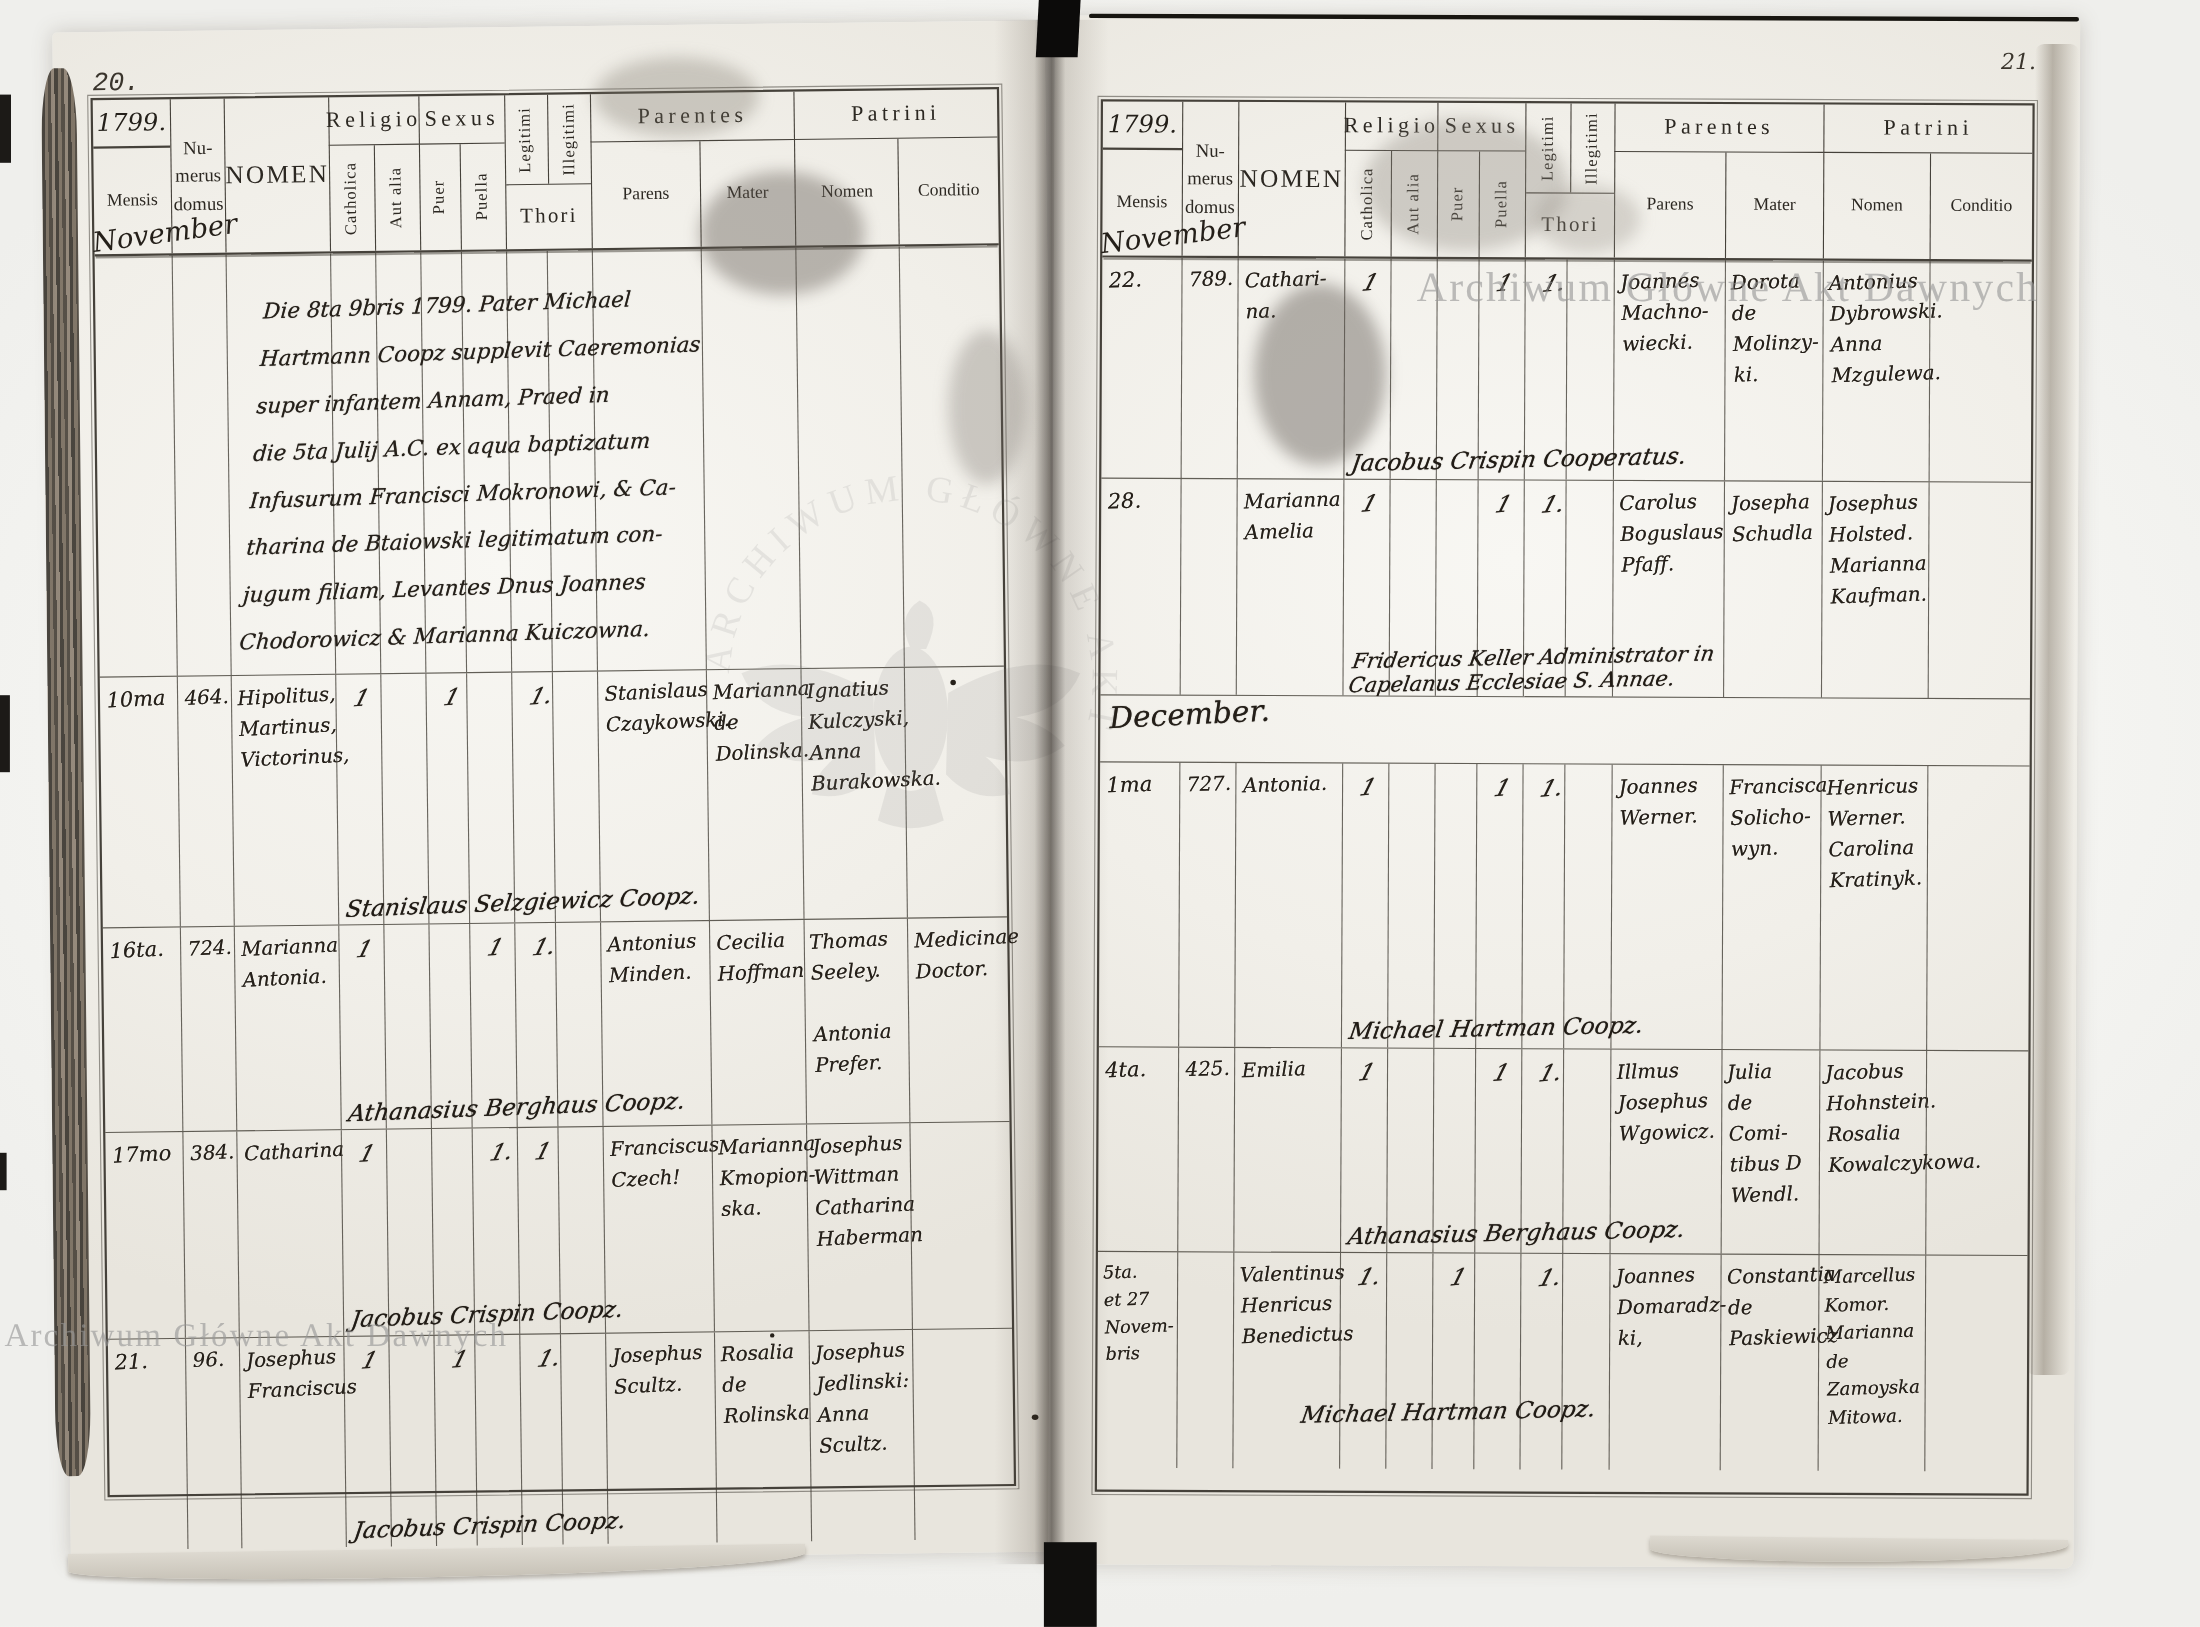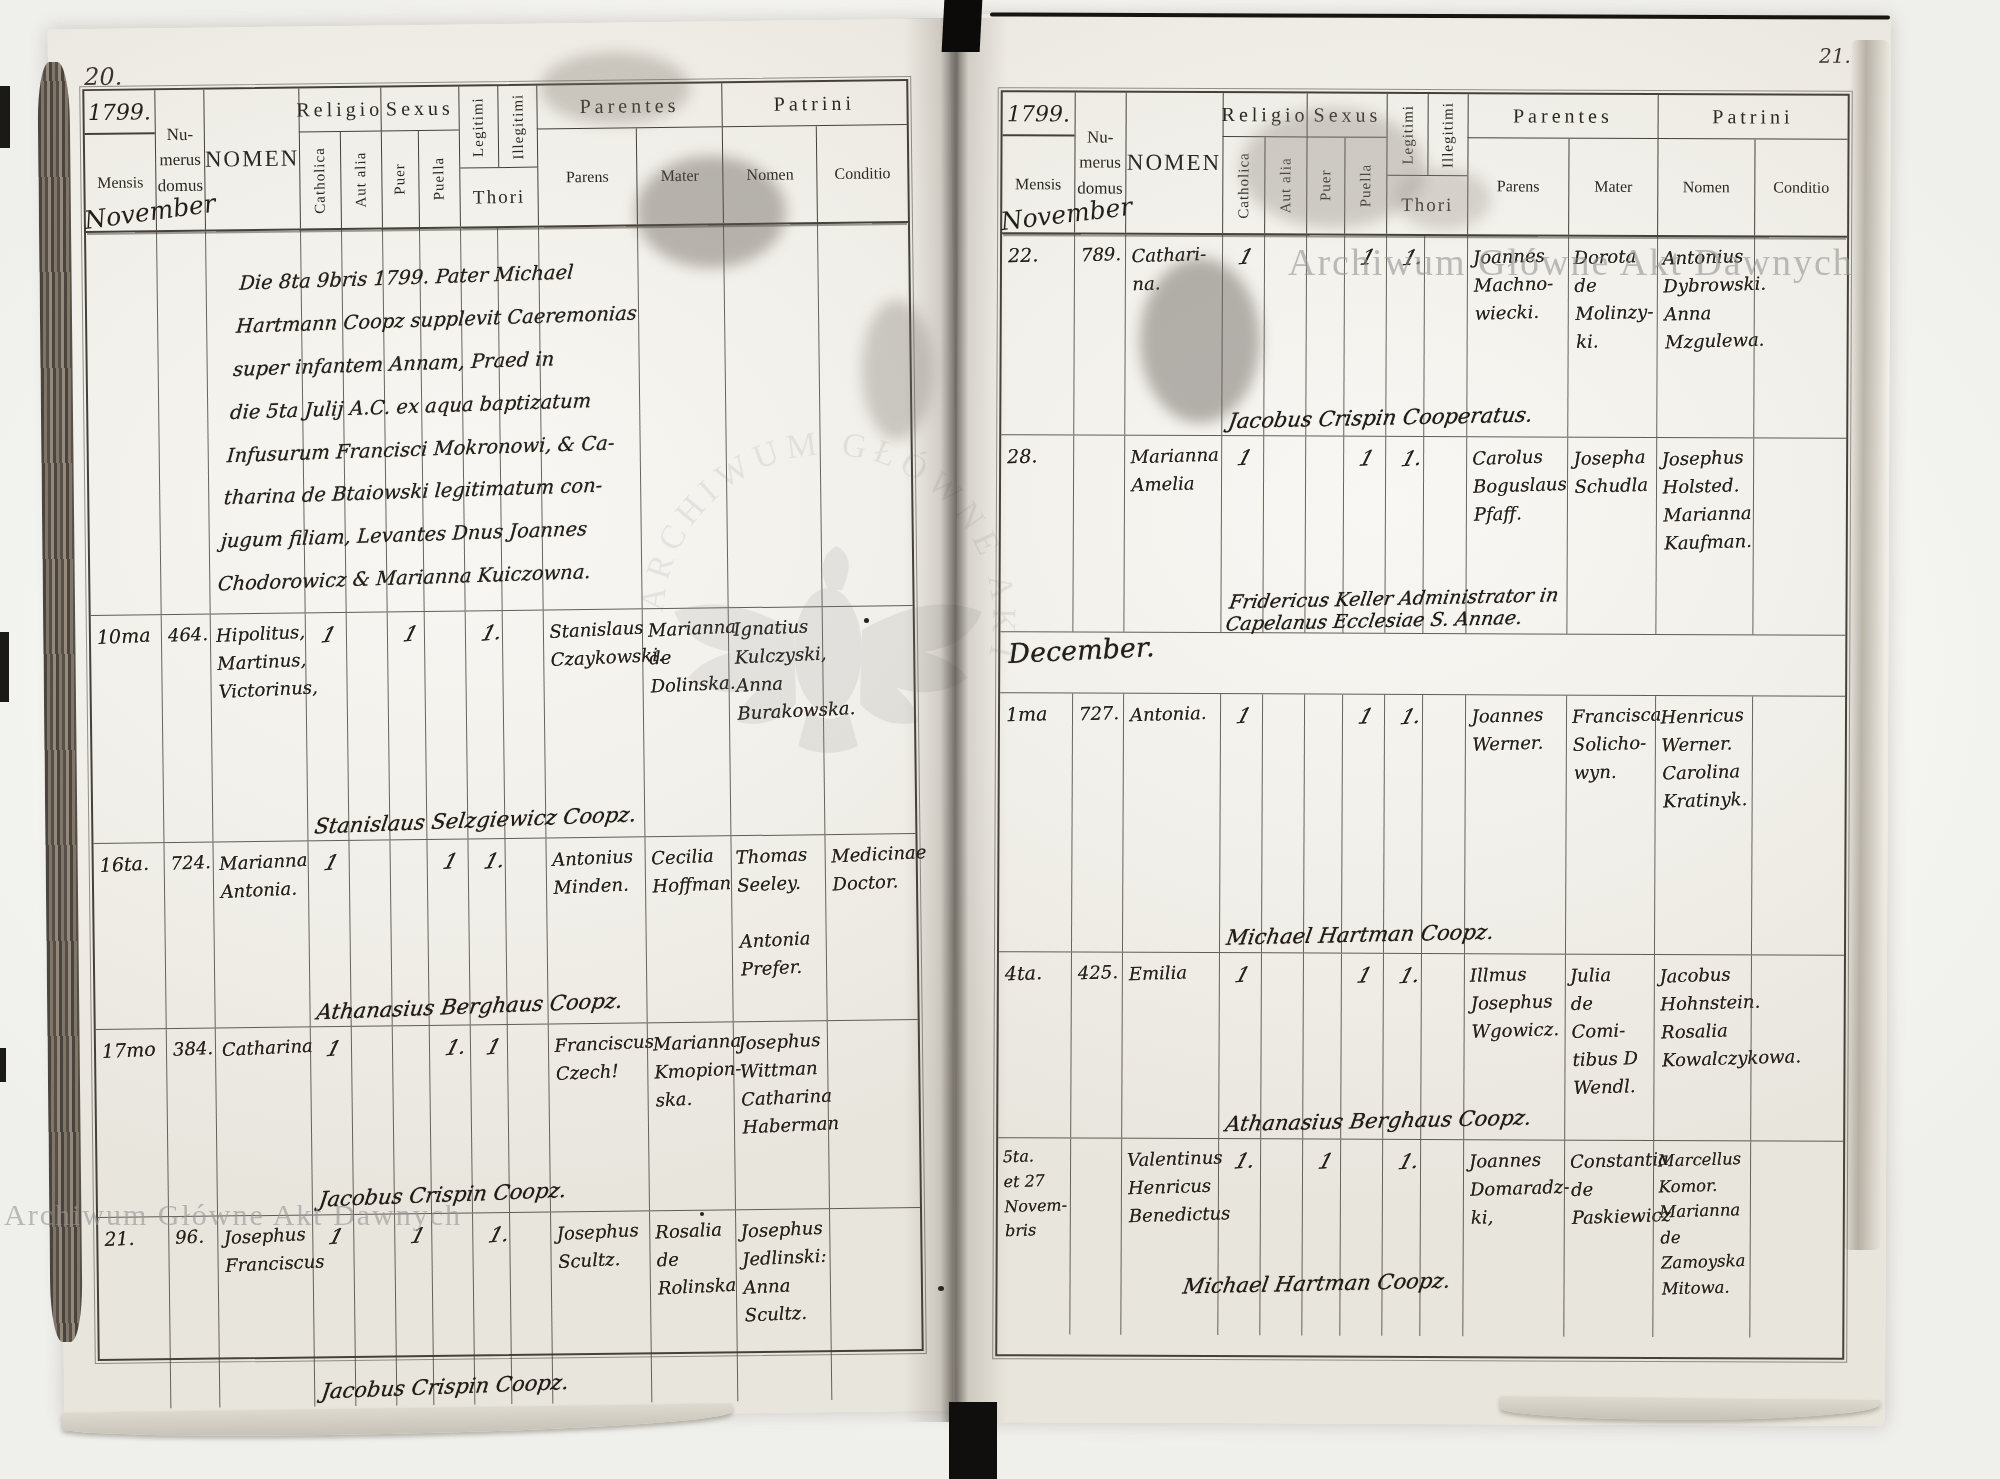--- a/index.html
+++ b/index.html
@@ -87,21 +87,21 @@
   .wm-tr{left:1288px;top:240px;font-size:38px;}
   .wm-bl{left:4px;top:1198px;font-size:30px;}
   .emblem{position:absolute;left:608px;top:400px;width:440px;height:440px;z-index:4;opacity:.13;pointer-events:none;}
 </style>
 </head>
 <body>
 
 <div class="scanbg"></div>
 
 <div class="page page-left">
-  <div class="pagenum" style="left:36px;top:34px;">20.</div>
+  <div class="pagenum" style="left:36px;top:34px;font-family:Liberation Mono, monospace;">20.</div>
 
   <div class="table tbl-left">
 
     <div class="header">
       <div class="hc first mensis-cell" style="grid-column:1;">
         <div class="year">1799.</div>
         <div class="mensis-lab">
           <span>Mensis</span>
           <span class="month-script">November</span>
         </div>

